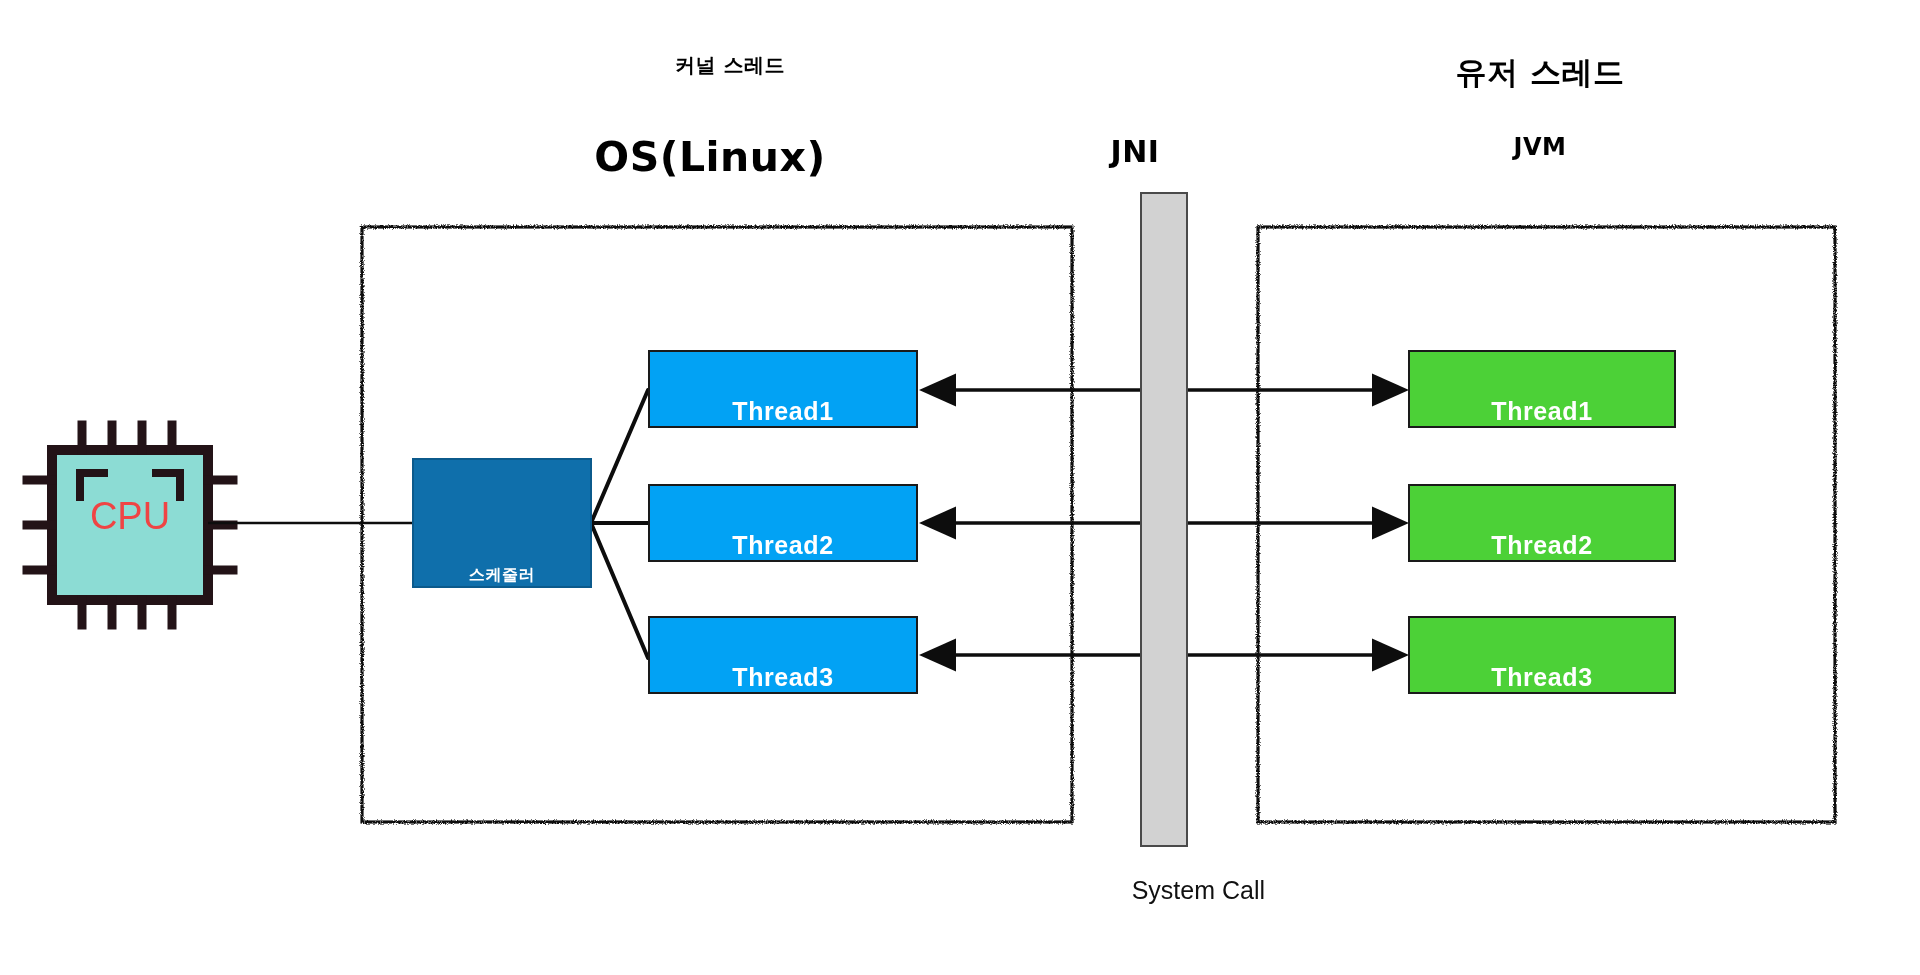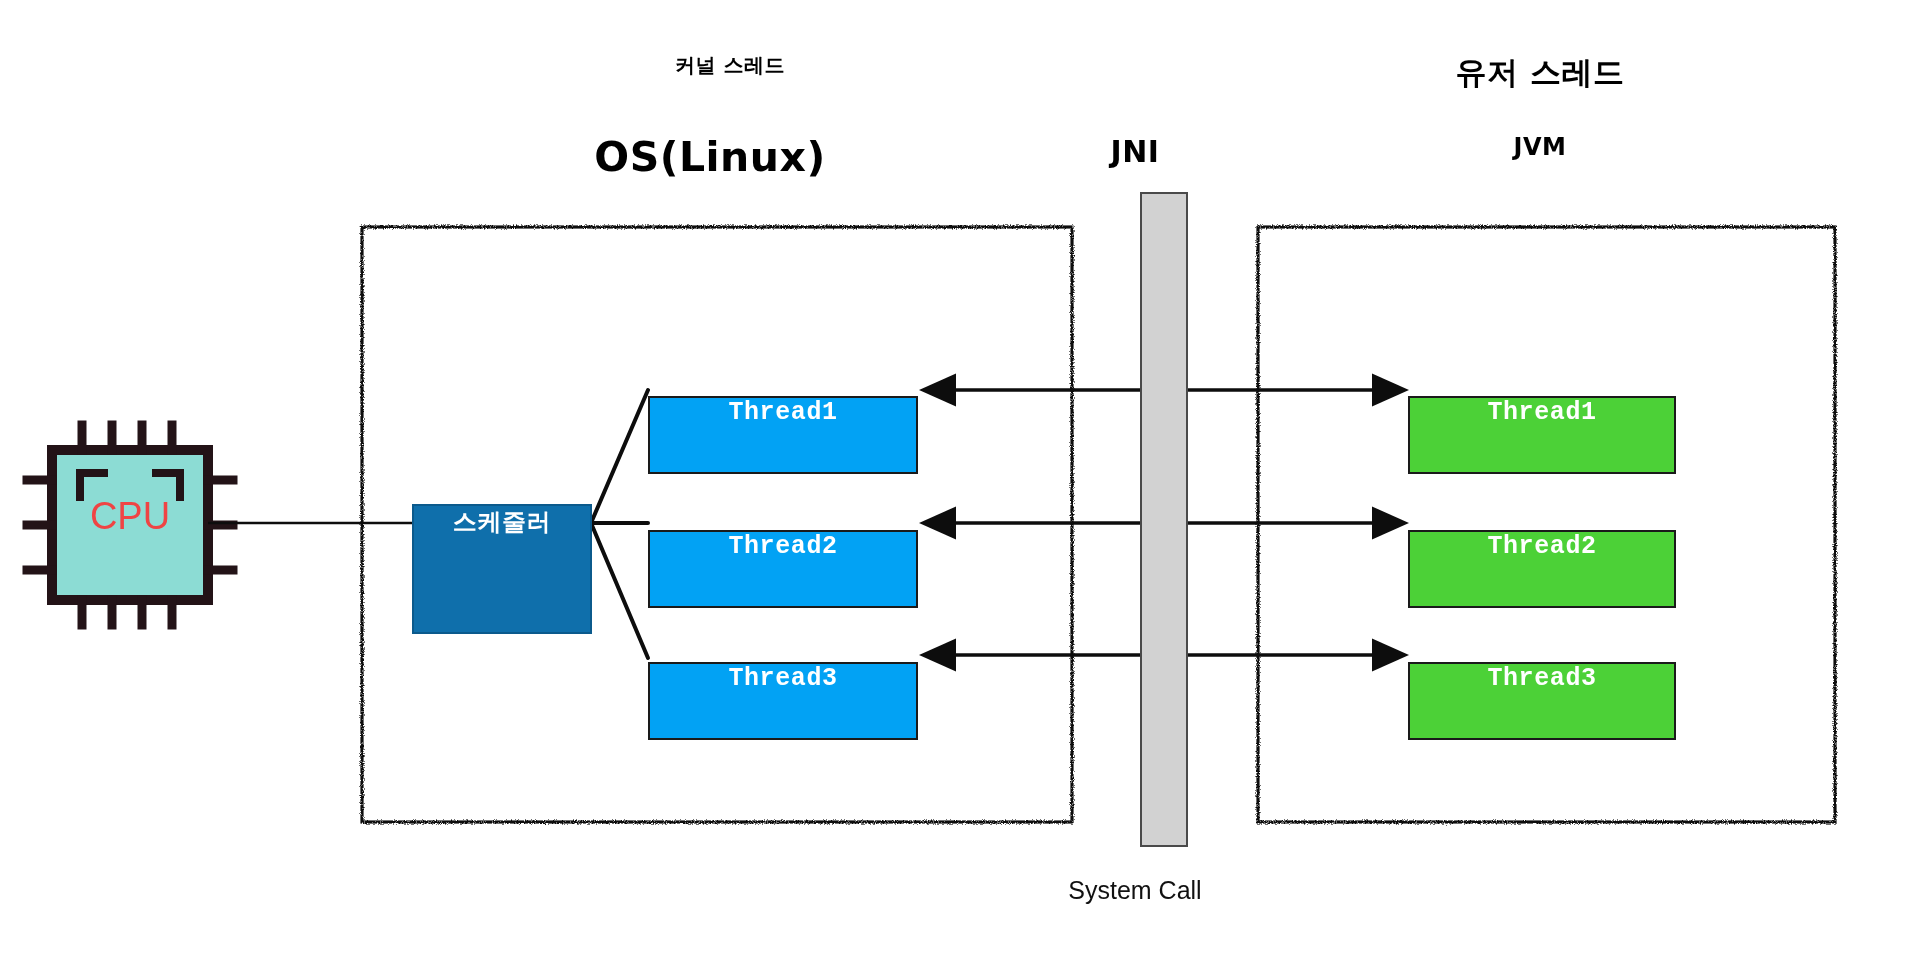--- a/index.html
+++ b/index.html
@@ -38,48 +38,47 @@
   .hdr-kernel-thread { left: 530px; top: 52px; width: 400px; font-size: 20px; }
   .hdr-os            { left: 510px; top: 133px; width: 400px; font-size: 41px; }
   .hdr-jni           { left: 1055px; top: 114px; width: 160px; font-size: 30px; margin-top: 20px; }
   .hdr-user-thread   { left: 1340px; top: 52px; width: 400px; font-size: 31px; }
   .hdr-jvm           { left: 1340px; top: 133px; width: 400px; font-size: 24px; }
   .syscall-label {
     position: absolute;
     left: 1005px;
     top: 876px;
     width: 260px;
-    text-align: center;
+    text-align: right;
     font-family: "Liberation Sans", "DejaVu Sans", sans-serif;
     font-size: 25px;
     font-weight: 400;
     color: #111111;
     white-space: nowrap;
   }
   .node-box {
     position: absolute;
     box-sizing: border-box;
     display: flex;
-    align-items: flex-start;
+    align-items: flex-end;
     justify-content: center;
     border: 2px solid #1a1a1a;
     color: #ffffff;
-    font-family: Liberation Mono, monospace;
+    font-family: Liberation Sans, sans-serif;
     font-weight: 700;
     font-size: 25px;
     letter-spacing: 0.6px;
     white-space: nowrap;
-    margin-top: 46px;
   }
   .kernel-thread-box { background: #02A2F4; }
   .user-thread-box   { background: #4CD137; }
   .scheduler-box {
     background: #0F6FAB;
     border: 2px solid #0b5a8c;
-    font-size: 24px;
+    font-size: 16px;
   }
   .jni-bar {
     position: absolute;
     box-sizing: border-box;
     background: #D2D2D2;
     border: 2px solid #4a4a4a;
   }
   .cpu-label {
     position: absolute;
     font-family: "Liberation Sans", "DejaVu Sans", sans-serif;

